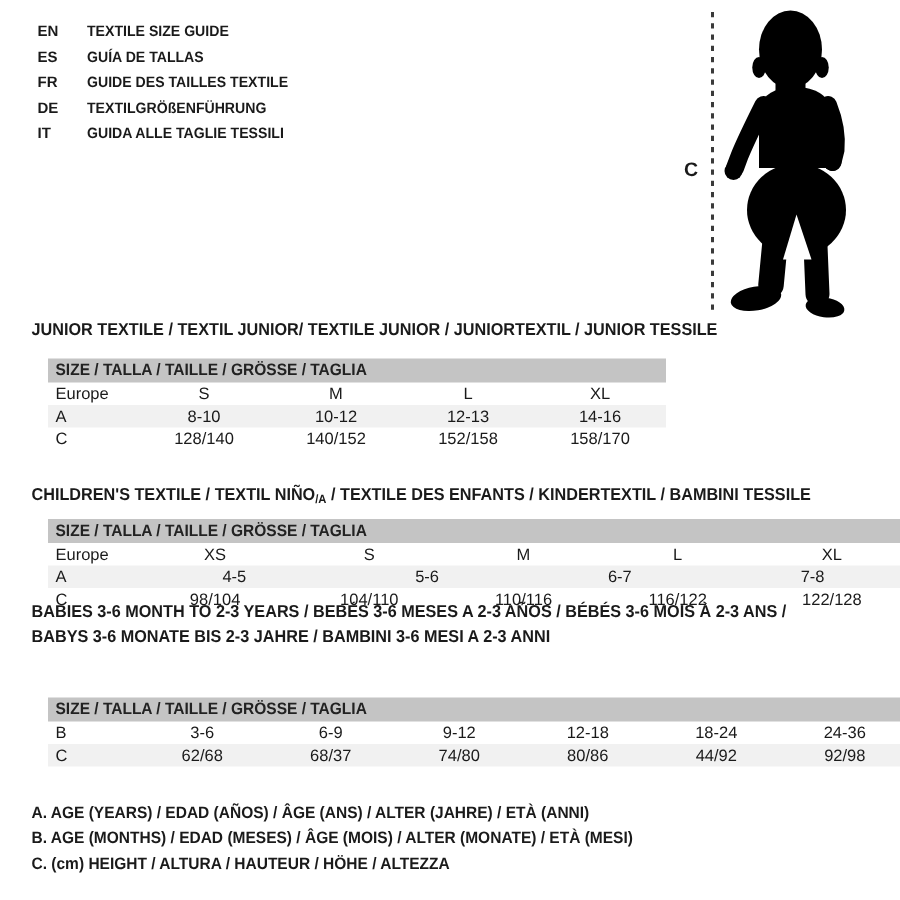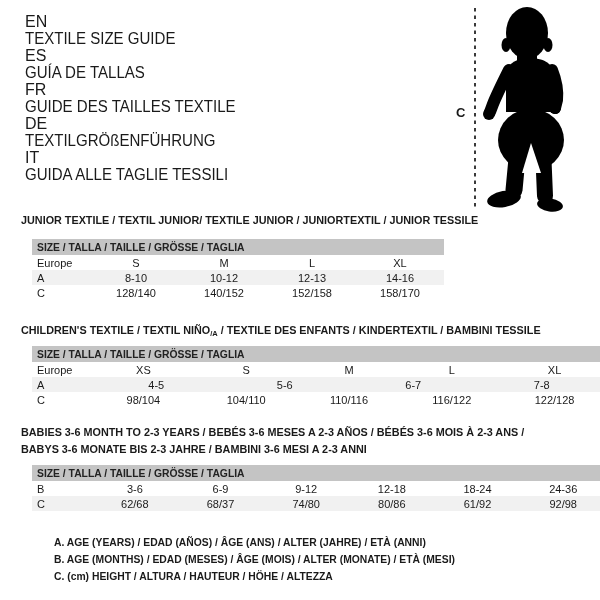--- a/index.html
+++ b/index.html
@@ -4,21 +4,21 @@
 <style>
   html,body{margin:0;padding:0;}
   body{
     width:600px;height:600px;position:relative;background:#ffffff;
     font-family:"Liberation Sans", sans-serif;color:#1a1a1a;overflow:hidden;
   }
   .cond{transform:scaleX(0.94);transform-origin:0 50%;white-space:nowrap;display:inline-block;}
 
   
   .lang-block{position:absolute;left:25px;top:13px;}
-  .lang-line{display:flex;line-height:17px;font-size:16px;font-weight:normal;flex-direction:column;}
+  .lang-line{display:flex;line-height:17px;font-size:10px;font-weight:bold;}
   .lang-code{width:33px;}
   .lang-title{white-space:nowrap;}
 
   
   .figure{position:absolute;left:440px;top:0;width:160px;height:220px;}
   .figure svg{position:absolute;left:0;top:0;}
   .height-label{position:absolute;left:16px;top:105px;font-size:13px;font-weight:bold;}
 
   
   .sec-title{position:absolute;left:21px;font-size:11.5px;font-weight:bold;line-height:17px;}
@@ -26,21 +26,21 @@
 
   
   .size-table{position:absolute;left:32px;font-size:11px;}
   .band{height:16px;line-height:16px;background:#c4c4c4;color:#222222;font-weight:bold;padding-left:5px;}
   .trow{display:flex;height:15px;line-height:17px;}
   .trow:nth-child(even){background:#f1f1f1;}
   .tlabel{width:60px;padding-left:5px;box-sizing:border-box;}
   .tcell{flex:1;text-align:center;}
 
   
-  .notes{position:absolute;left:21px;top:534px;margin-left:33px;}
+  .notes{position:absolute;left:21px;top:534px;}
   .note-line{font-size:11px;font-weight:bold;line-height:17px;}
 </style>
 </head>
 <body>
 
 <div class="lang-block">
   <div class="lang-line">
     <span class="lang-code">EN</span>
     <span class="lang-title cond">TEXTILE SIZE GUIDE</span>
   </div>
@@ -154,21 +154,21 @@
         <div class="tlabel">C</div>
         <div class="tcell">98/104</div>
         <div class="tcell">104/110</div>
         <div class="tcell">110/116</div>
         <div class="tcell">116/122</div>
         <div class="tcell">122/128</div>
       </div>
     </div>
 </div>
 
-<div class="sec-title" style="top:424px;">
+<div class="sec-title" style="top:400px;">
   <div><span class="cond">BABIES 3-6 MONTH TO 2-3 YEARS / BEBÉS 3-6 MESES A 2-3 AÑOS / BÉBÉS 3-6 MOIS À 2-3 ANS /</span></div>
   <div><span class="cond">BABYS 3-6 MONATE BIS 2-3 JAHRE / BAMBINI 3-6 MESI A 2-3 ANNI</span></div>
 </div>
 <div class="size-table" style="top:465px;width:574px;">
   <div class="band">
     <span class="cond">SIZE / TALLA / TAILLE / GRÖSSE / TAGLIA</span>
   </div>
   <div>
       <div class="trow">
         <div class="tlabel">B</div>
@@ -178,21 +178,21 @@
         <div class="tcell">12-18</div>
         <div class="tcell">18-24</div>
         <div class="tcell">24-36</div>
       </div>
       <div class="trow">
         <div class="tlabel">C</div>
         <div class="tcell">62/68</div>
         <div class="tcell">68/37</div>
         <div class="tcell">74/80</div>
         <div class="tcell">80/86</div>
-        <div class="tcell">61/92</div>
+        <div class="tcell">44/92</div>
         <div class="tcell">92/98</div>
       </div>
     </div>
 </div>
 
 <div class="notes">
   <div class="note-line"><span class="cond">A. AGE (YEARS) / EDAD (AÑOS) / ÂGE (ANS) / ALTER (JAHRE) / ETÀ (ANNI)</span></div>
   <div class="note-line"><span class="cond">B. AGE (MONTHS) / EDAD (MESES) / ÂGE (MOIS) / ALTER (MONATE) / ETÀ (MESI)</span></div>
   <div class="note-line"><span class="cond">C. (cm) HEIGHT / ALTURA / HAUTEUR / HÖHE / ALTEZZA</span></div>
 </div>

